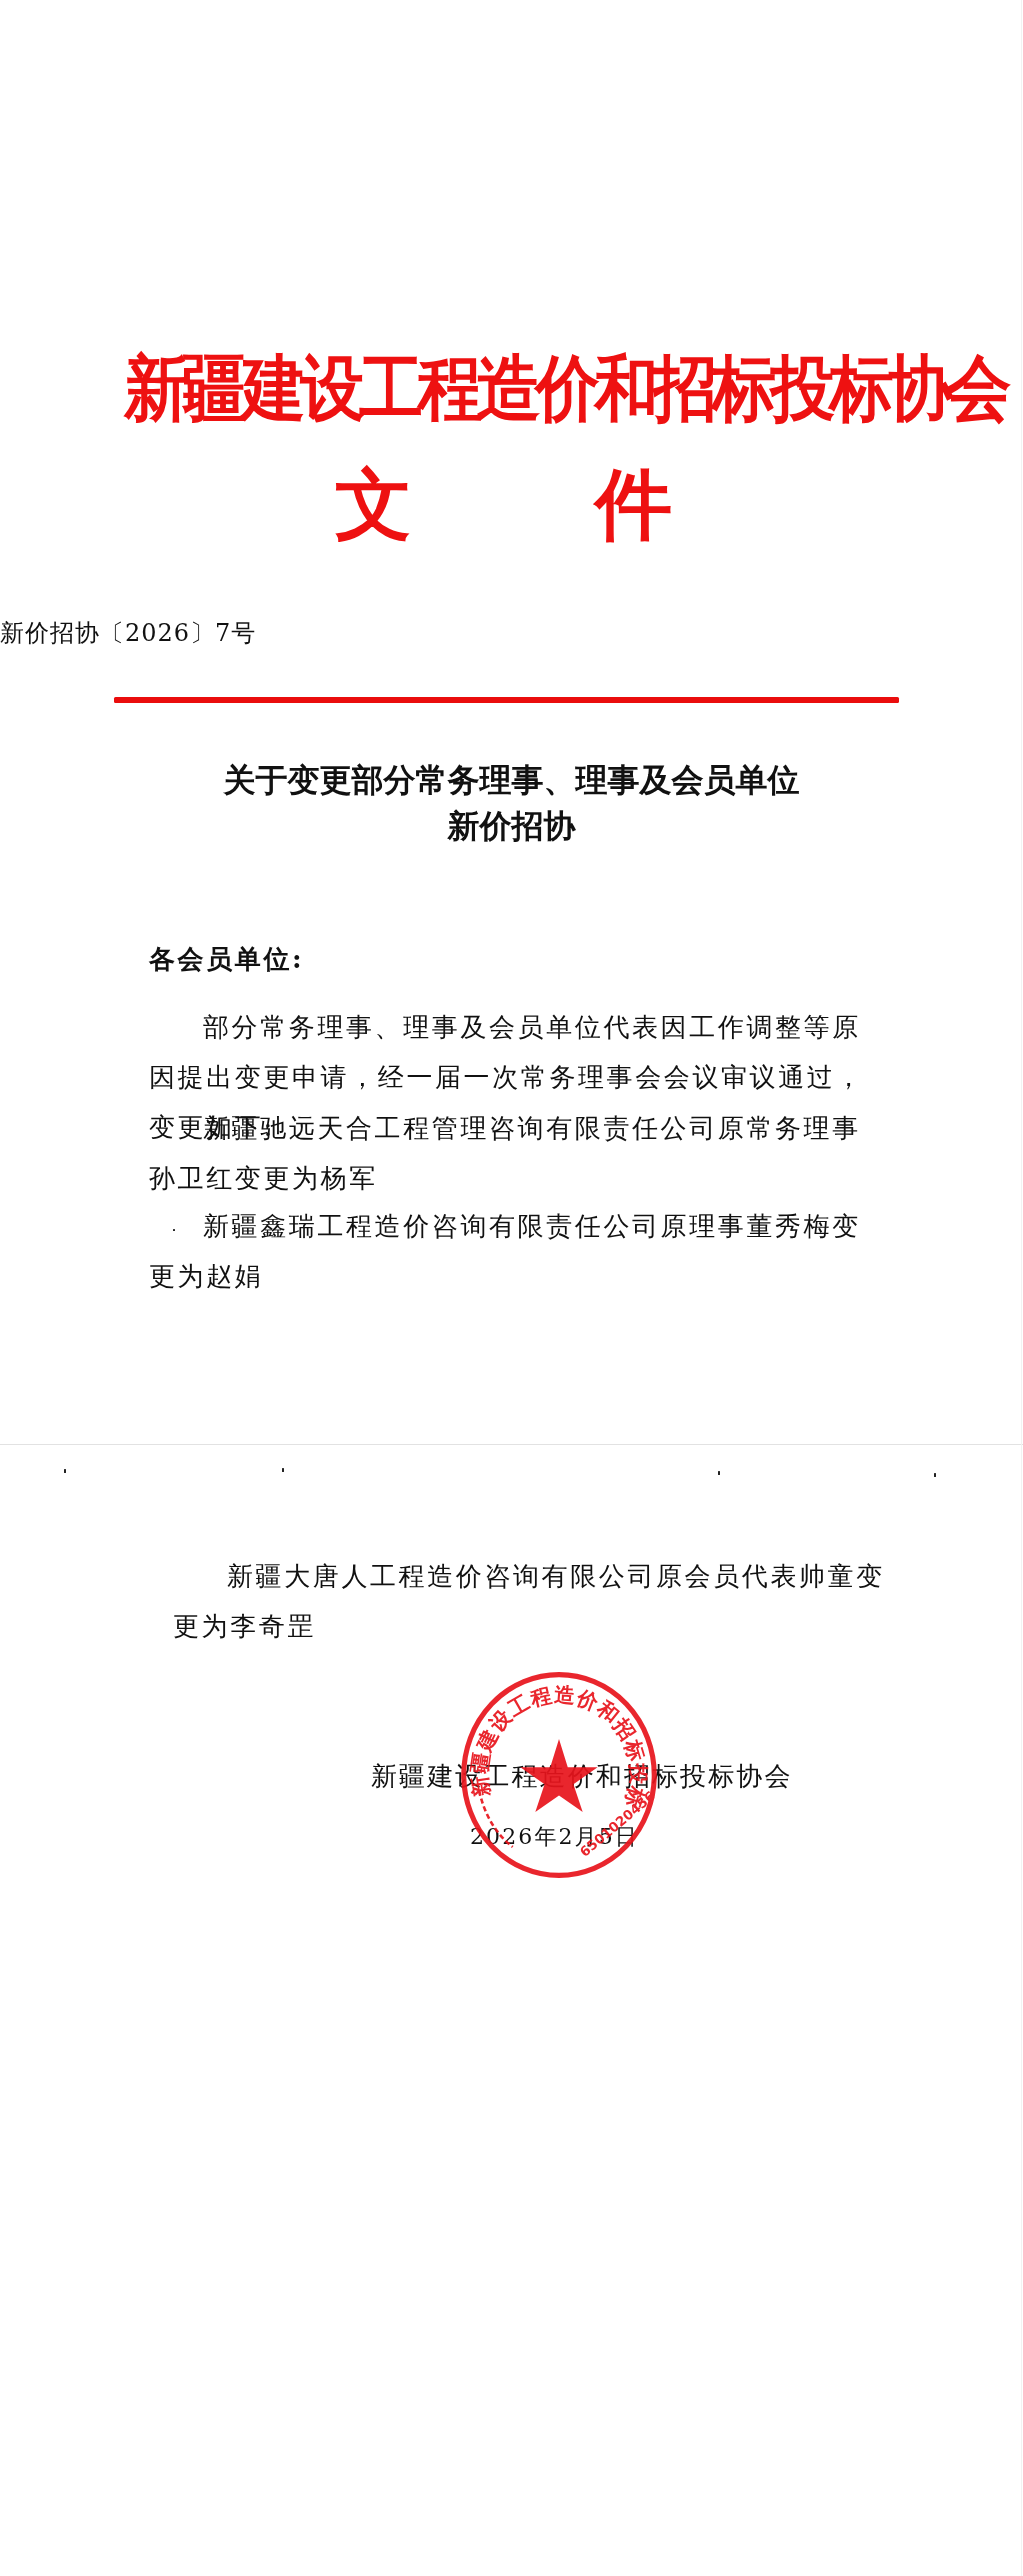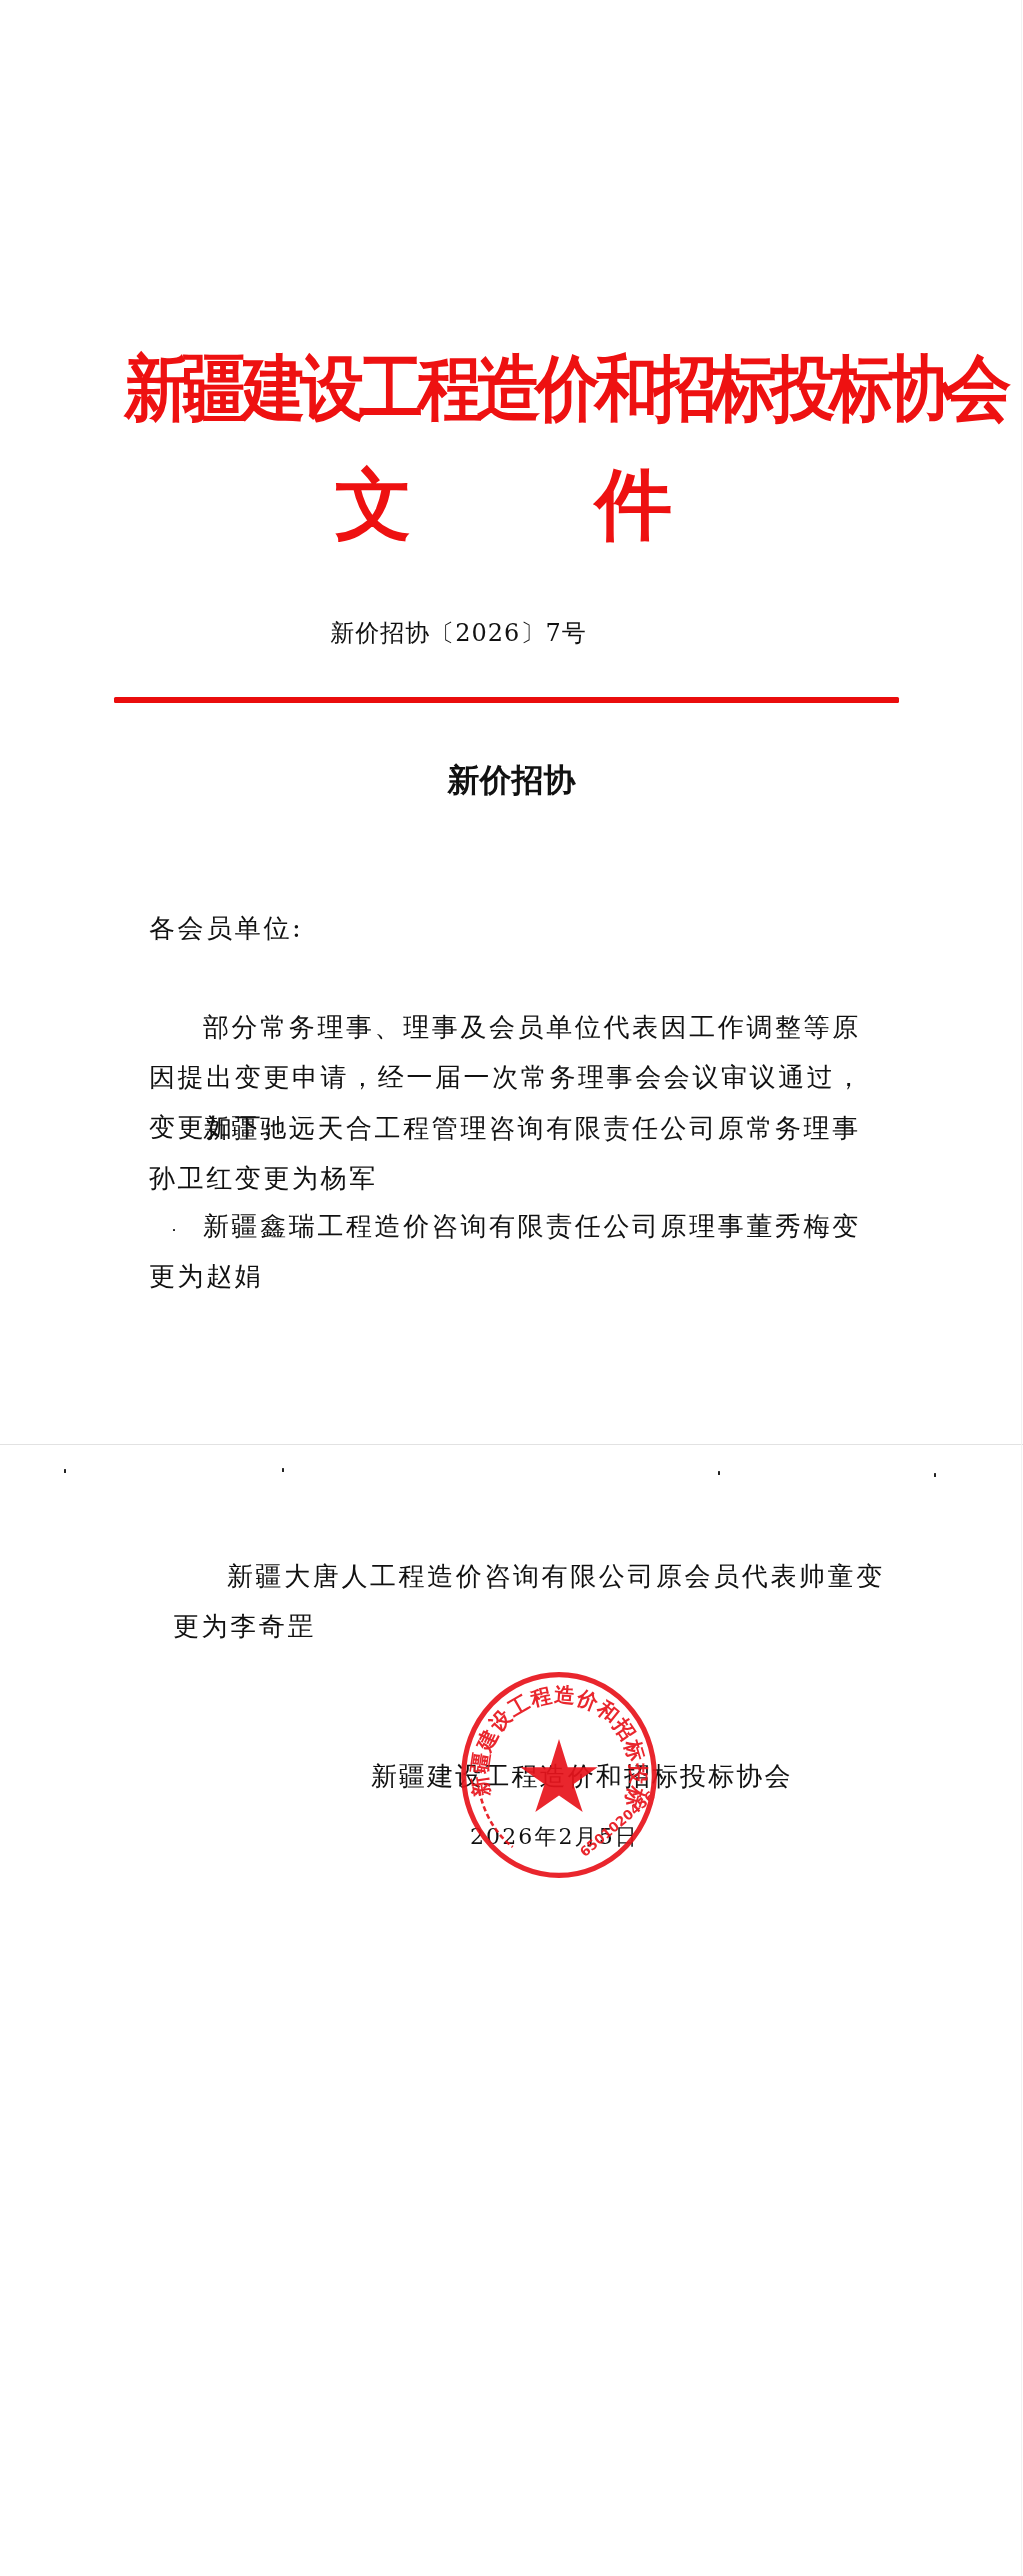--- a/index.html
+++ b/index.html
@@ -17,38 +17,38 @@
     white-space: nowrap; transform: scaleY(1.12); transform-origin: left top;
   }
   .red-wenjian-1, .red-wenjian-2 {
     color: #ee1111; font-weight: bold;
     font-family: "DejaVu Sans", "Liberation Sans", sans-serif;
     font-size: 77px; line-height: 88px;
   }
   .red-wenjian-1 { left: 180px; top: 461px; }
   .red-wenjian-2 { left: 258px; top: 461px; }
   .docnum {
-    left: 0; width: 917px; top: 618px; text-align: center;
+    left: 0; width: 917px; top: 618px; 
     font-size: 24px; line-height: 31px; letter-spacing: 1px;
   }
   .red-rule {
     left: 114px; top: 697px; width: 785px; height: 5.7px;
     background: #ea0d0d; border-radius: 1.5px;
   }
   .subject {
     left: 0; width: 1023px; top: 757px; text-align: center;
     font-family: "DejaVu Sans", "Liberation Sans", sans-serif;
     font-weight: bold; font-size: 32px; line-height: 46px;
   }
   .body-text {
     left: 149px; width: 721px;
     font-size: 26px; line-height: 50px; letter-spacing: 2.6px;
   }
   .indent { text-indent: 54px; }
-  .salutation { top: 903px; }
+  .salutation { top: 934px; font-weight: bold; }
   .para1 { top: 1002px; }
   .item1 { top: 1103px; }
   .item2 { top: 1203px; font-family: Liberation Mono, monospace; }
   .page-divider {
     left: 0; top: 1444px; width: 1023px; height: 1px; background: #e2e2e2;
   }
   .speck { width: 1.5px; height: 3.6px; background: #222; border-radius: 0.5px; }
   .item3 { top: 1551px; margin-left: 24px; }
   .sign-org {
     left: 371px; top: 1756px; font-size: 26px; line-height: 41px; letter-spacing: 2.1px;
@@ -70,20 +70,21 @@
 <body>
 
 <div class="abs red-header">新疆建设工程造价和招标投标协会</div>
 <div class="abs red-wenjian-1" style="left:335px;">文</div>
 <div class="abs red-wenjian-2" style="left:595px;">件</div>
 
 <div class="abs docnum">新价招协〔2026〕7号</div>
 <div class="abs red-rule"></div>
 
 <div class="abs subject">
+  <div>关于变更部分常务理事、理事及会员单位</div>
   <div>新价招协</div>
 </div>
 
 <div class="abs body-text salutation">各会员单位:</div>
 <div class="abs body-text indent para1">部分常务理事、理事及会员单位代表因工作调整等原因提出变更申请，经一届一次常务理事会会议审议通过，变更如下:</div>
 <div class="abs body-text indent item1">新疆驰远天合工程管理咨询有限责任公司原常务理事孙卫红变更为杨军</div>
 <div class="abs body-text indent item2">新疆鑫瑞工程造价咨询有限责任公司原理事董秀梅变更为赵娟</div>
 <div class="abs speck" style="left:173px; top:1229px; width:2.1px; height:2.1px;"></div>
 
 <div class="abs page-divider"></div>

